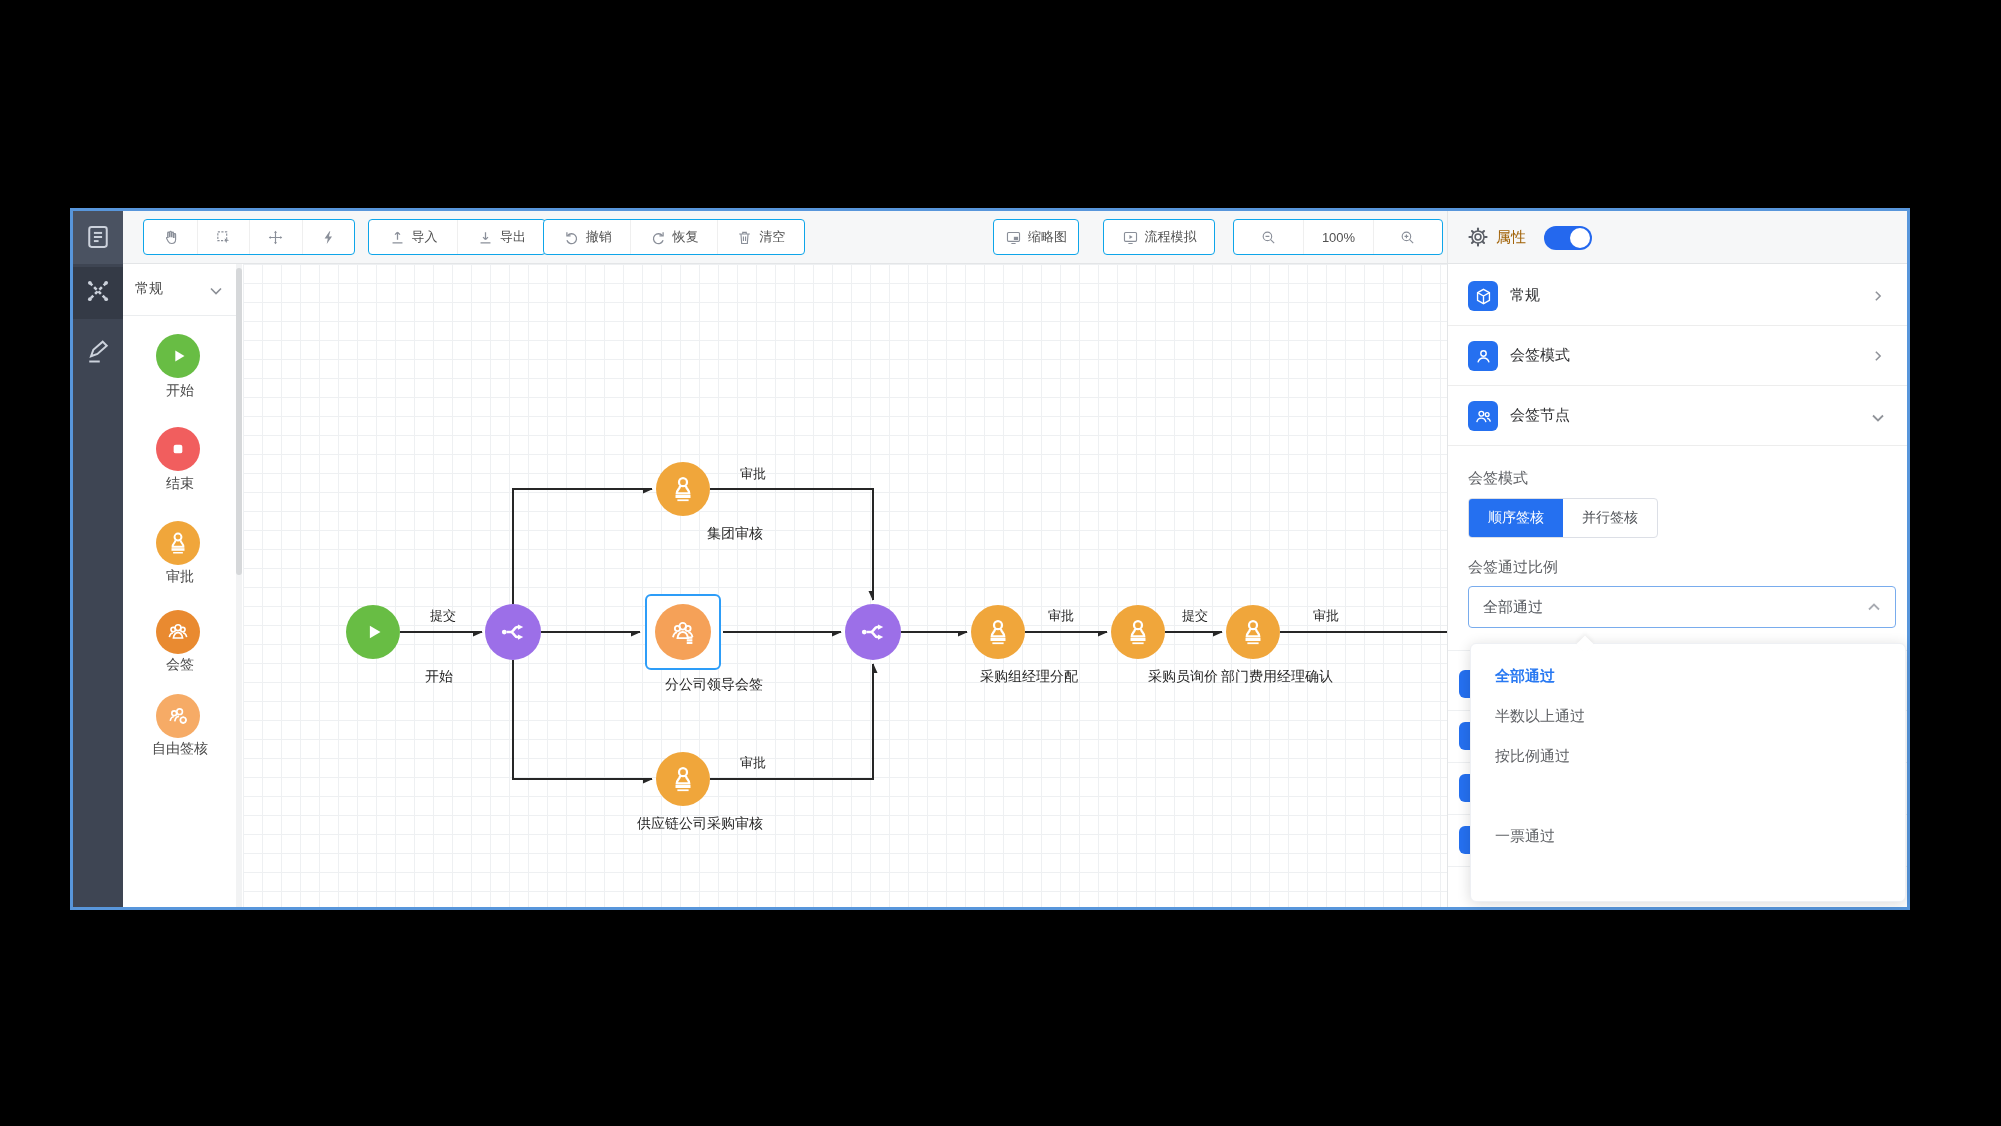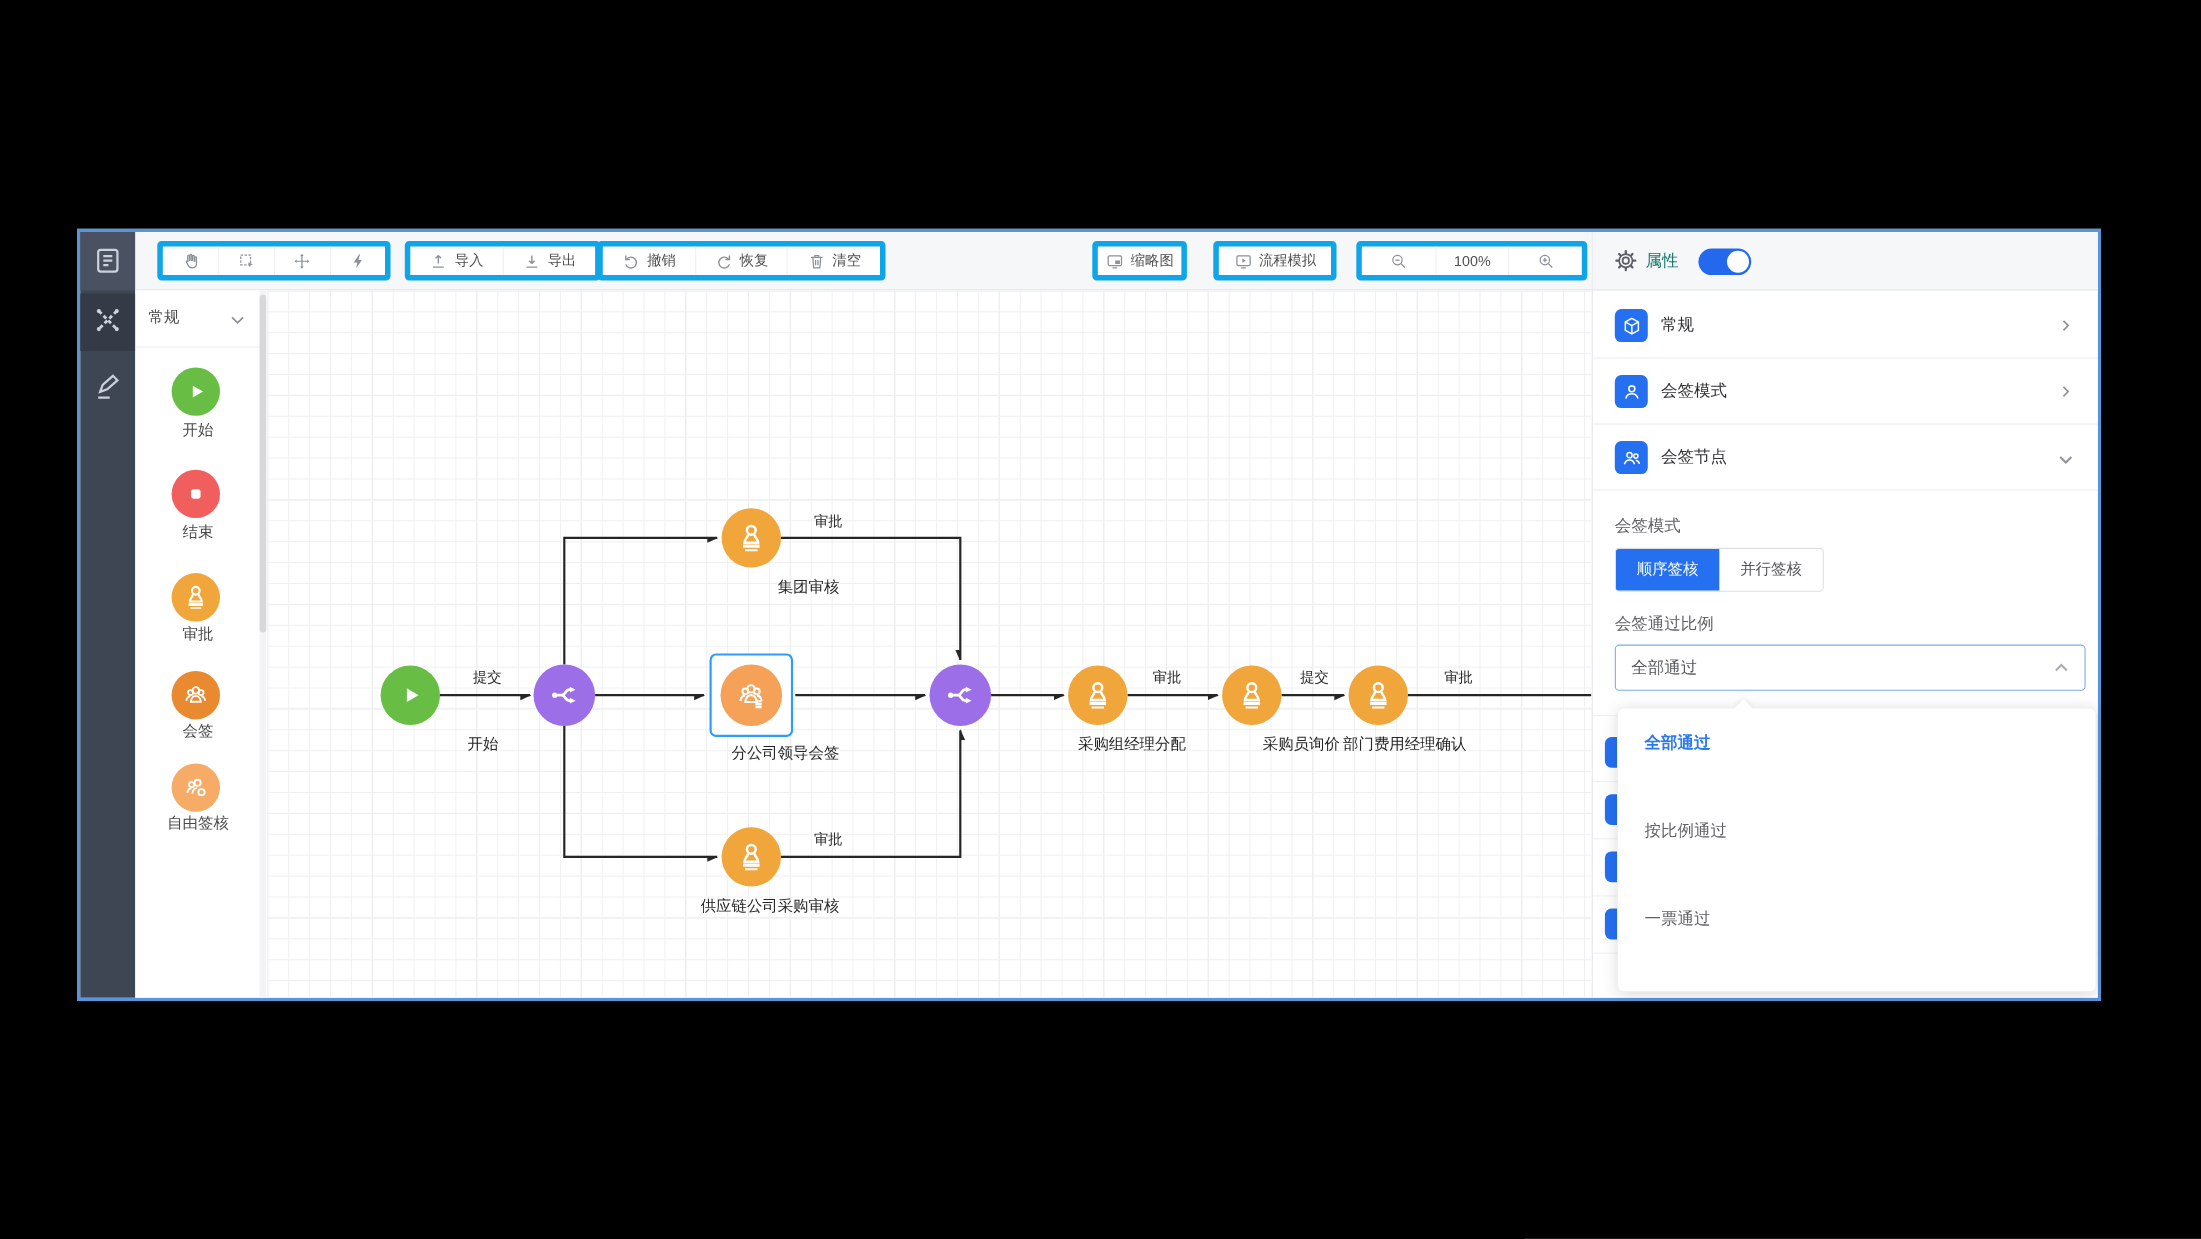--- a/index.html
+++ b/index.html
@@ -11,21 +11,21 @@
   
   .rail{position:absolute;left:0;top:0;width:50px;height:696px;background:#3e4553;}
   .rail-head{position:absolute;left:0;top:0;width:50px;height:53px;background:#4a5261;}
   .rail-active{position:absolute;left:0;top:56px;width:50px;height:52px;background:#343a46;}
   .rail-ic{position:absolute;left:11px;width:28px;height:28px;color:#ccd2dc;}
 
   
   .topbar{position:absolute;left:50px;top:0;width:1324px;height:53px;background:#f6f7f8;
           border-bottom:1px solid #e3e5e7;box-sizing:border-box;}
   .tgroup{position:absolute;top:8px;height:36px;display:flex;background:#fff;
-          border:5px solid #0ea5e9;border-radius:4px;box-sizing:border-box;overflow:hidden;}
+          border:1px solid #0ea5e9;border-radius:4px;box-sizing:border-box;overflow:hidden;}
   .tcell{display:flex;align-items:center;justify-content:center;gap:6px;font-size:13px;
          color:#515151;border-left:1px solid #efefef;box-sizing:border-box;height:100%;}
   .tcell:first-child{border-left:none;}
   .ti{width:17px;height:17px;color:#8a8f99;flex:0 0 auto;}
 
   
   .palette{position:absolute;left:50px;top:53px;width:120px;height:643px;background:#fff;}
   .pal-head{position:absolute;left:12px;top:16px;font-size:14px;color:#4a4a4a;}
   .pal-chev{position:absolute;left:86px;top:22px;width:14px;height:10px;color:#8b8f96;}
   .pal-div{position:absolute;left:0;top:51px;width:114px;height:1px;background:#ebedef;}
@@ -57,21 +57,21 @@
           display:flex;align-items:center;justify-content:center;}
   .selbox .cnode{position:static;width:56px;height:56px;}
   .nlabel{position:absolute;width:160px;text-align:right;font-size:14px;color:#262626;}
   .elabel{position:absolute;transform:translate(-50%,-50%);font-size:13px;color:#262626;}
 
   
   .props{position:absolute;left:1374px;top:0;width:460px;height:696px;background:#fff;
          border-left:1px solid #e3e5e7;box-sizing:border-box;}
   .props-head{position:absolute;left:0;top:0;width:100%;height:53px;background:#f6f7f8;
               border-bottom:1px solid #e3e5e7;box-sizing:border-box;}
-  .props-title{position:absolute;left:48px;top:17px;font-size:15px;color:#0f766e;}
+  .props-title{position:absolute;left:48px;top:17px;font-size:15px;color:#a16207;}
   .gear{position:absolute;left:19px;top:15px;width:22px;height:22px;color:#5a5e66;}
   .toggle{position:absolute;left:96px;top:15px;width:48px;height:24px;border-radius:12px;background:#2468ee;}
   .knob{position:absolute;right:2px;top:2px;width:20px;height:20px;border-radius:50%;background:#fff;}
   .prow{position:absolute;left:0;width:100%;height:60px;border-bottom:1px solid #ededed;box-sizing:border-box;}
   .picon{position:absolute;left:20px;top:15px;width:30px;height:30px;border-radius:6px;background:#2570f0;
          display:flex;align-items:center;justify-content:center;color:#fff;}
   .picon svg{width:19px;height:19px;}
   .prow-label{position:absolute;left:62px;top:20px;font-size:15px;color:#303133;font-weight:500;}
   .prow-chev{position:absolute;right:22px;top:24px;width:14px;height:12px;color:#909399;}
   .flabel{position:absolute;left:20px;font-size:15px;color:#606266;}
@@ -497,19 +497,20 @@
     <div class="hicon" style="top:511px"></div>
     <div class="hrow-line" style="top:551px"></div>
     <div class="hicon" style="top:563px"></div>
     <div class="hrow-line" style="top:603px"></div>
     <div class="hicon" style="top:615px"></div>
     <div class="hrow-line" style="top:655px"></div>
 
     <div class="dd">
       <div class="dd-notch"></div>
       <div class="dd-item dd-sel" style="top:12px">全部通过</div>
+      <div class="dd-item" style="top:52px">半数以上通过</div>
       <div class="dd-item" style="top:92px">按比例通过</div>
       <div class="dd-item" style="top:172px">一票通过</div>
     </div>
   </div>
 
 </div>
 </div>
 
 </body></html>

